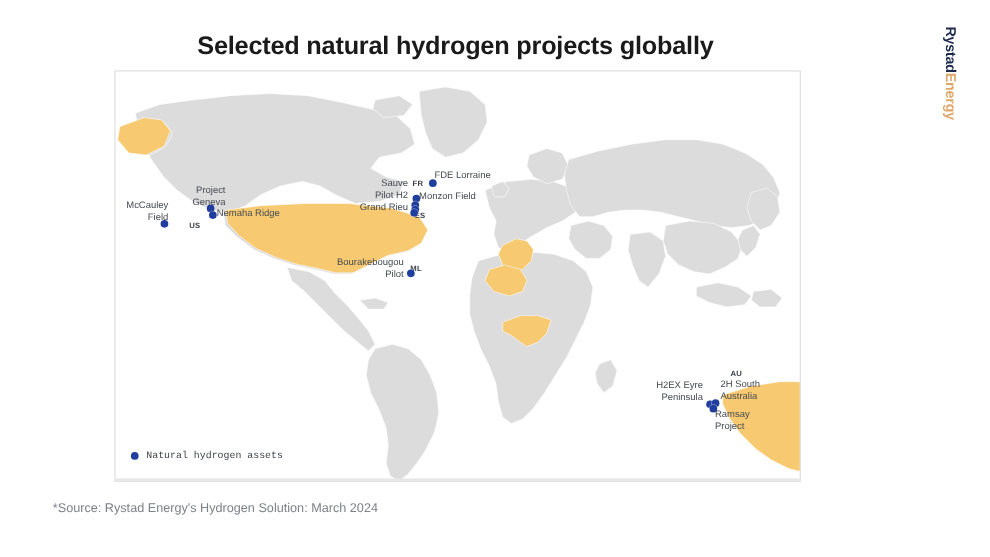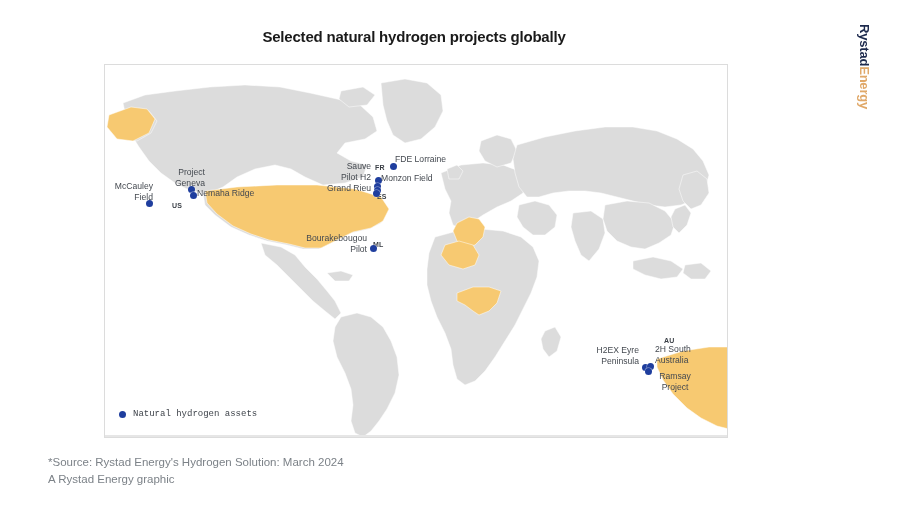--- a/index.html
+++ b/index.html
@@ -15,21 +15,21 @@
     position: relative;
   }
 
   
   .page-title {
     position: absolute;
     left: 0;
     top: 28px;
     width: 828px;
     text-align: center;
-    font-size: 15px;
+    font-size: 23px;
     font-weight: bold;
     color: #1a1a1a;
     letter-spacing: -0.2px;
   }
 
   
   .brand {
     position: absolute;
     right: 26px;
     top: 24px;
@@ -276,24 +276,23 @@
   <div class="plabel right" style="left:54px;  top:102px; width:46px;">Project<br>Geneva</div>
   <div class="plabel left" style="left:92px;  top:123px; width:80px;">Nemaha Ridge</div>
   <div class="plabel left" style="left:290px; top:89px;  width:80px;">FDE Lorraine</div>
   <div class="plabel left" style="left:276px; top:108px; width:80px;">Monzon Field</div>
   <div class="plabel right" style="left:226px; top:96px;  width:40px;">Sauve</div>
   <div class="plabel right" style="left:220px; top:107px; width:46px;">Pilot H2</div>
   <div class="plabel right" style="left:206px; top:118px; width:60px;">Grand Rieu</div>
   <div class="plabel right" style="left:182px; top:168px; width:80px;">Bourakebougou<br>Pilot</div>
   <div class="plabel right" style="left:482px; top:280px; width:52px;">H2EX Eyre<br>Peninsula</div>
   <div class="plabel left" style="left:550px; top:279px; width:56px;">2H South<br>Australia</div>
-  <div class="plabel left" style="left:545px; top:306px; width:50px;text-align:center;">Ramsay<br>Project</div>
+  <div class="plabel left" style="left:545px; top:306px; width:50px;">Ramsay<br>Project</div>
 
   <div class="legend">
     <span class="legend-dot"></span>
     <span class="legend-label">Natural hydrogen assets</span>
   </div>
 </div>
 
 <div class="footer">
   <div>*Source: Rystad Energy's Hydrogen Solution: March 2024</div>
-  <div>A Rystad Energy graphic</div>
 </div>
 
 </body></html>

